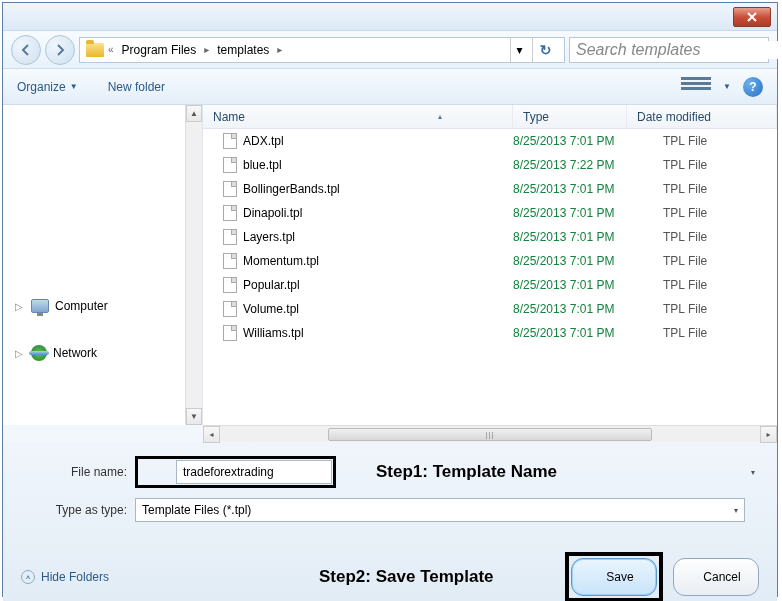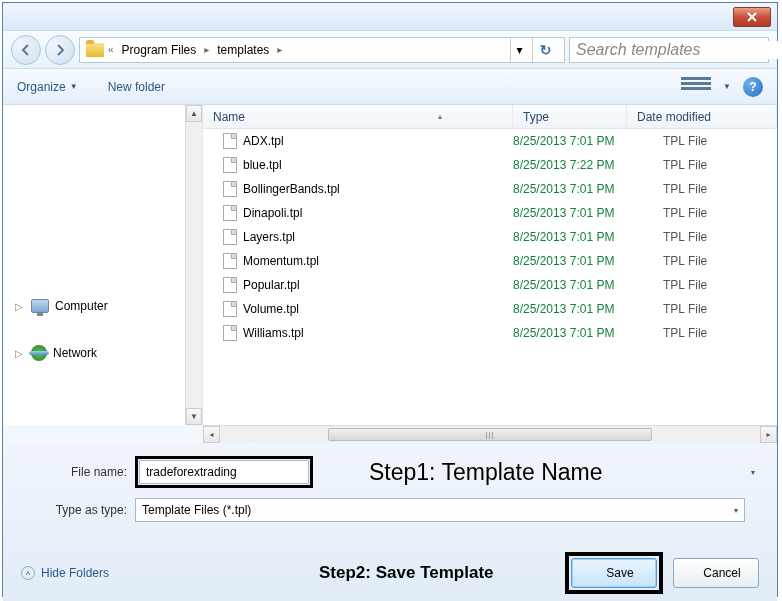--- a/index.html
+++ b/index.html
@@ -54,30 +54,30 @@
 .cell-type { flex: 1; color: #555; }
 .file-ico { width: 14px; height: 16px; background: #fff; border: 1px solid #aaa; position: relative; }
 .file-ico::before { content: ''; position: absolute; top: 0; right: 0; width: 4px; height: 4px; background: #ddd; border-left: 1px solid #aaa; border-bottom: 1px solid #aaa; }
 .hscroll { height: 17px; background: #f0f0f0; border-top: 1px solid #ddd; display: flex; margin-left: 200px; }
 .hsb-track { flex: 1; display: flex; align-items: center; justify-content: center; }
 .hsb-thumb { width: 60%; height: 13px; background: linear-gradient(#f0f0f0, #d8d8d8); border: 1px solid #bbb; border-radius: 2px; cursor: pointer; display: flex; align-items: center; justify-content: center; color: #888; font-size: 8px; letter-spacing: 1px; }
 .bottom-area { padding: 14px 18px 10px; background: linear-gradient(#f0f5fb, #e8f0f8); }
 .field-row { display: flex; align-items: center; gap: 8px; margin-bottom: 10px; position: relative; }
 .field-lbl { width: 106px; text-align: right; color: #333; }
 .field-input { height: 24px; border: 1px solid #a8b8c8; background: #fff; padding: 0 6px; outline: none; }
-.fn-box { width: 170px; }
+.fn-box { width: 156px; margin-left: 37px; }
 .fn-wrap { border: 3px solid #000; padding: 1px; }
-.step-lbl { font-weight: normal; font-size: 23px; margin-left: 48px; }
+.step-lbl { font-weight: bold; font-size: 17px; margin-left: 32px; }
 .combo { flex: 1; max-width: 610px; height: 24px; border: 1px solid #a8b8c8; background: #fff; display: flex; align-items: center; padding: 0 6px; cursor: pointer; }
 .combo-val { flex: 1; }
 .combo-arr { font-size: 8px; color: #555; }
 .btn-row { display: flex; align-items: center; gap: 10px; padding: 10px 18px 14px; background: linear-gradient(#e8f0f8, #e0ebf5); }
 .hide-folders { display: flex; align-items: center; gap: 6px; cursor: pointer; color: #2a5a8a; }
 .step2-lbl { font-weight: bold; font-size: 17px; margin-left: 200px; }
-.btn { width: 86px; height: 30px; border: 1px solid #8fa8c0; background: linear-gradient(#fefefe, #e8eef4); border-radius: 3px; cursor: pointer; padding-left: 12px; }
+.btn { width: 86px; height: 38px; border: 1px solid #8fa8c0; background: linear-gradient(#fefefe, #e8eef4); border-radius: 12px; cursor: pointer; padding-left: 12px; }
 .btn-save { background: linear-gradient(#eaf5ff, #c8e4fa); border: 1px solid #5a9ad0; box-shadow: 0 0 0 1px #a0d0f8 inset; }
 .save-wrap { border: 4px solid #000; padding: 2px; margin-left: auto; }
 .hf-arr { width: 14px; height: 14px; border-radius: 50%; border: 1px solid #8fa8c0; display: flex; align-items: center; justify-content: center; font-size: 8px; }
 </style>
 </head>
 <body>
 
 <div class="window">
 
   <div class="titlebar">

